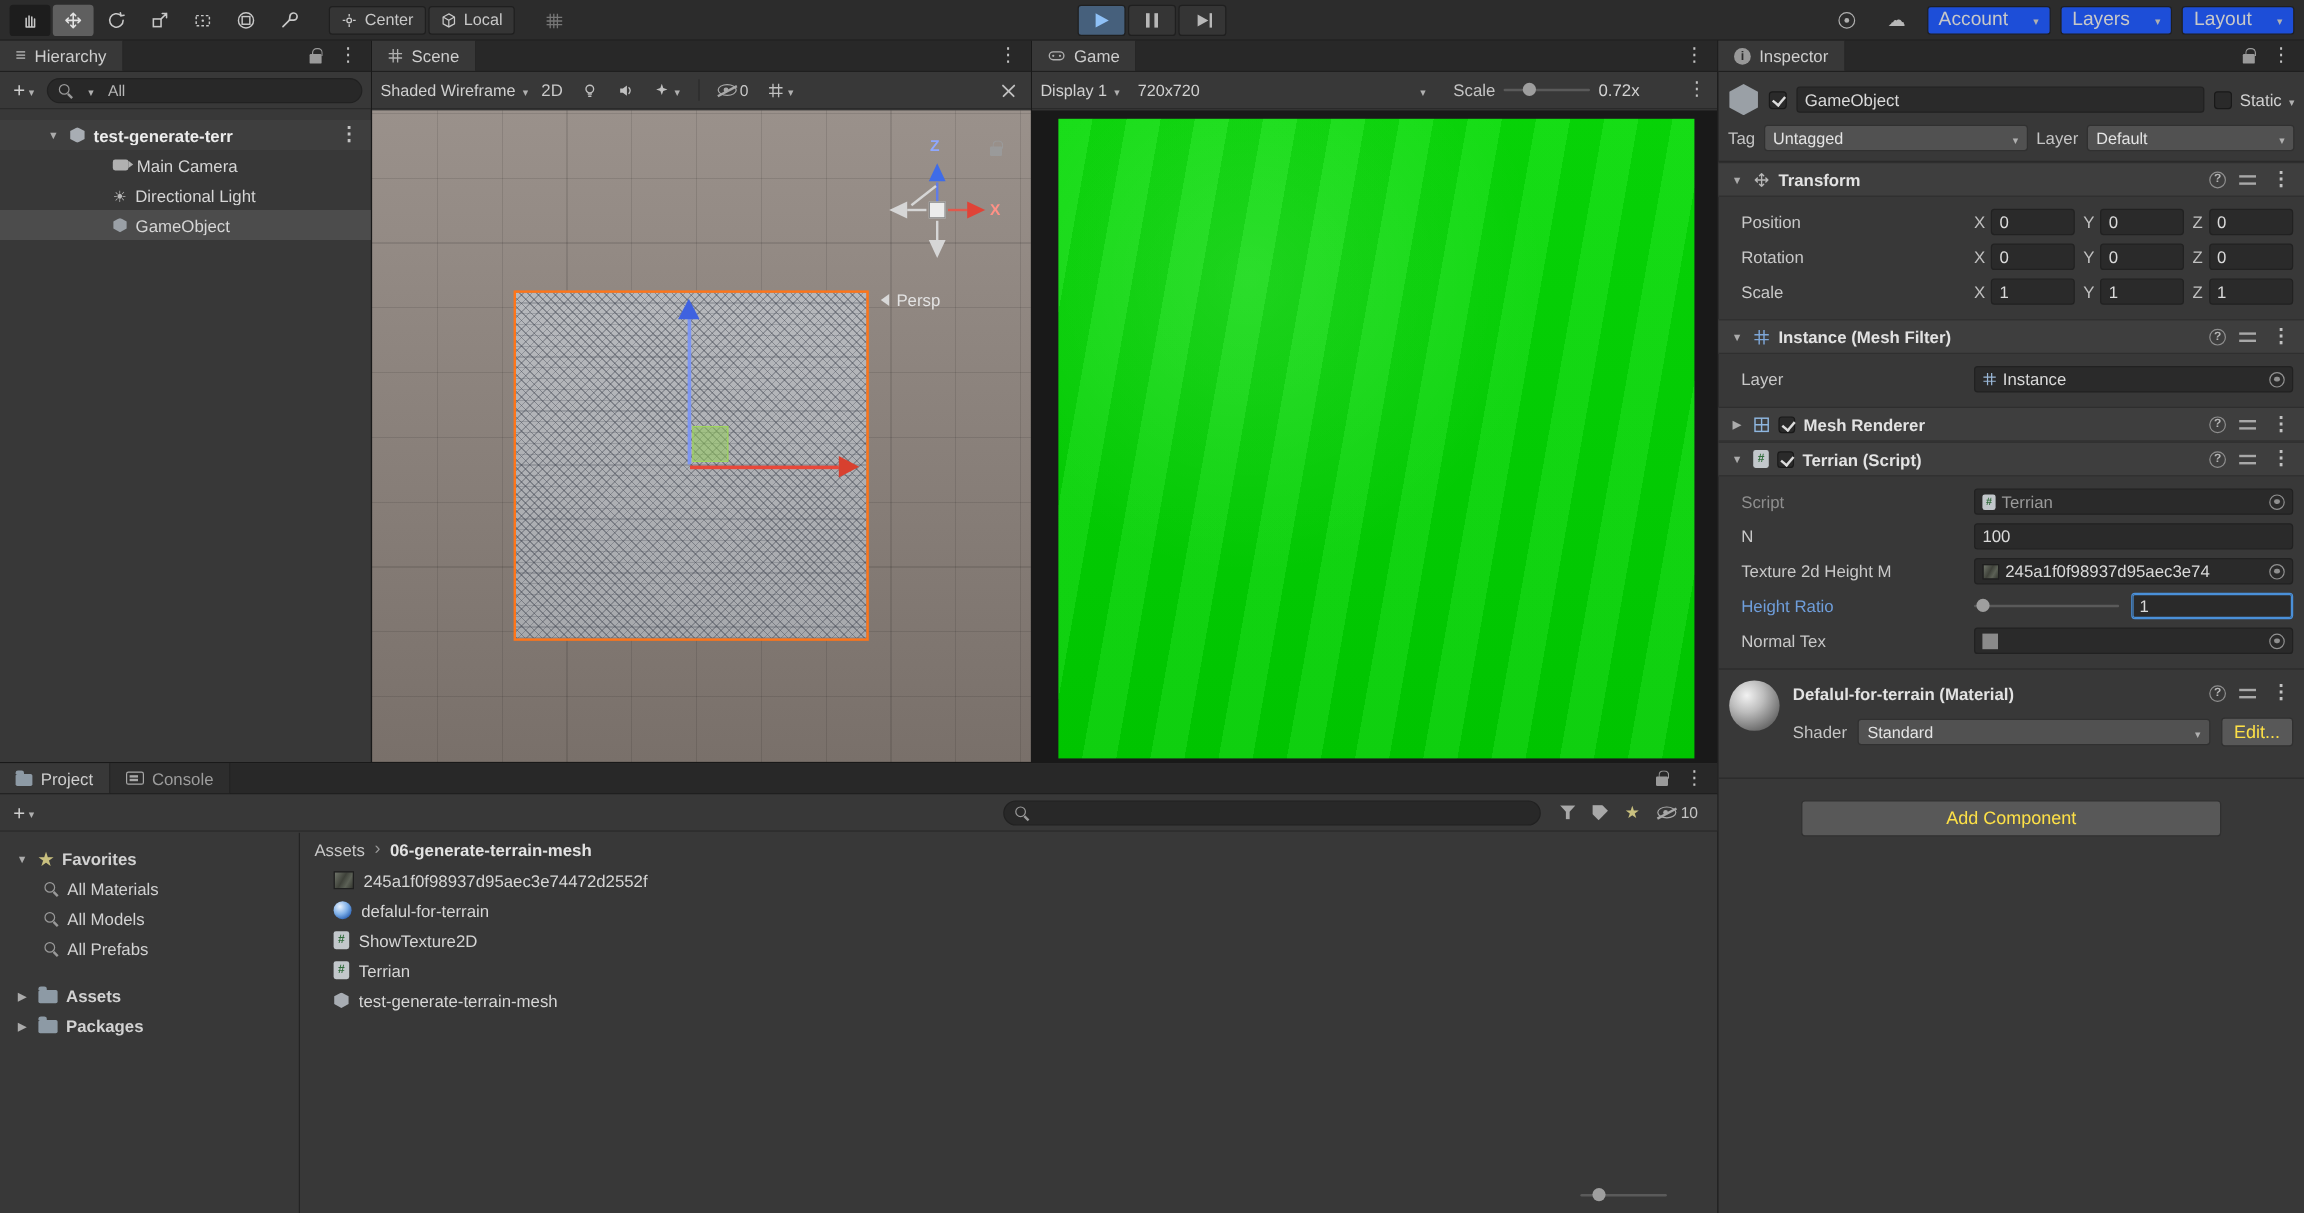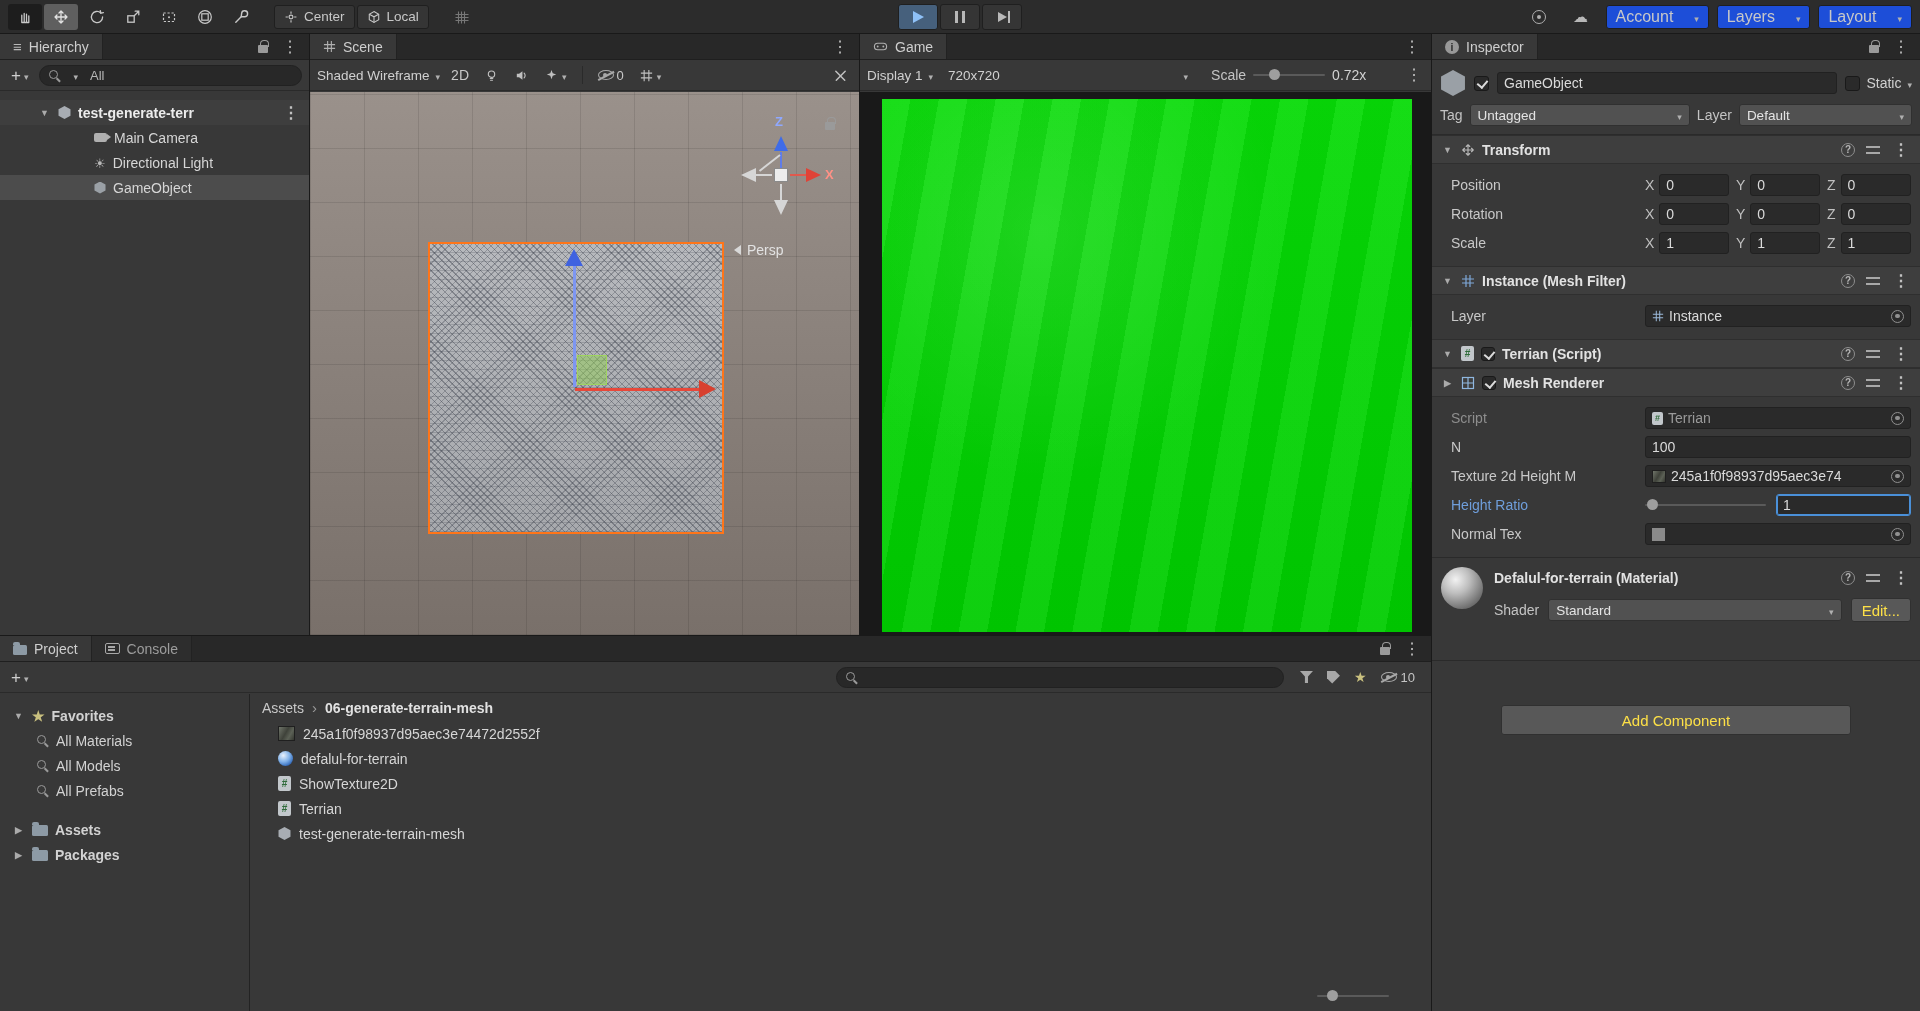--- a/index.html
+++ b/index.html
@@ -173,21 +173,21 @@
 .slider-track .knob{position:absolute;left:2px;top:-5px;width:11px;height:11px;border-radius:50%;background:#9e9e9e}
 .hr-field{flex:0 0 72px}
 .mat-section{border-top:1px solid #2a2a2a;padding:9px 9px 12px 9px}
 .mat-head{display:flex;gap:11px}
 .mat-sphere{width:42px;height:42px;border-radius:50%;background:radial-gradient(circle at 35% 30%,#f2f2f2,#bdbdbd 35%,#6e6e6e 75%,#4a4a4a);flex:none}
 .mat-right{flex:1;min-width:0}
 .mat-title{display:flex;align-items:center;font-weight:bold;color:#e2e2e2;height:22px}
 .shader-row{display:flex;align-items:center;gap:9px;margin-top:9px}
 .shader-dd{flex:1}
 .btn{height:24px;padding:0 10px;background:#585858;border:1px solid #303030;border-radius:3px;display:flex;align-items:center;justify-content:center;color:#fde047;font-size:15px}
-.add-comp-wrap{display:flex;justify-content:center;padding:44px 0 30px 0;border-top:1px solid #2a2a2a;margin-top:26px}
+.add-comp-wrap{display:flex;justify-content:center;padding:18px 0 30px 0;border-top:1px solid #2a2a2a;margin-top:14px}
 .add-comp{width:350px;height:30px}
 
 
 .proj-body{position:absolute;top:58px;bottom:0;left:0;right:0;display:flex}
 .proj-left{width:250px;border-right:1px solid #232323;padding-top:9px}
 .prow{height:25px;display:flex;align-items:center;gap:7px;padding-left:12px;font-size:14px;color:#d2d2d2}
 .prow.bold{font-weight:bold}
 .prow.sub{padding-left:36px}
 .proj-right{flex:1;position:relative}
 .crumbs{height:27px;display:flex;align-items:center;gap:8px;padding:0 12px;color:#c8c8c8}
@@ -620,45 +620,45 @@
           <svg class="icn" width="12" height="12" viewBox="0 0 14 14" fill="none" stroke="#9ab8d8" stroke-width="1.2">
               <path d="M1 5h12M1 9h12M5 1v12M9 1v12"></path>
             </svg>
           <span>Instance</span>
           <span class="picker"></span>
         </div>
       </div>
     </div>
 
     <div class="comp-header">
-      <span class="fold open"></span>
-      <span class="i-page"></span>
-      <span class="checkbox checked" style="width:14px;height:14px"></span>
-      <span>Terrian (Script)</span>
-      <div class="hicons">
-        <span class="i-help"></span>
-        <span class="i-preset"></span>
-        <span class="kebab"></span>
-      </div>
-    </div>
-
-    <div class="comp-header">
       <span class="fold closed"></span>
       <svg class="icn" width="14" height="14" viewBox="0 0 14 14" fill="none" stroke="#8fb7e0" stroke-width="1.2">
           <rect x="1.5" y="1.5" width="11" height="11"></rect>
           <path d="M1.5 7h11M7 1.5v11"></path>
         </svg>
       <span class="checkbox checked" style="width:14px;height:14px"></span>
       <span>Mesh Renderer</span>
       <div class="hicons">
         <span class="i-help"></span>
         <span class="i-preset"></span>
         <span class="kebab"></span>
       </div>
     </div>
+
+    <div class="comp-header">
+      <span class="fold open"></span>
+      <span class="i-page"></span>
+      <span class="checkbox checked" style="width:14px;height:14px"></span>
+      <span>Terrian (Script)</span>
+      <div class="hicons">
+        <span class="i-help"></span>
+        <span class="i-preset"></span>
+        <span class="kebab"></span>
+      </div>
+    </div>
     <div class="comp-body">
       <div class="irow">
         <div class="ilabel dim">Script</div>
         <div class="ifield dim">
           <span class="i-page" style="width:11px;height:13px;line-height:13px;font-size:9px"></span>
           <span>Terrian</span>
           <span class="picker"></span>
         </div>
       </div>
       <div class="irow">

